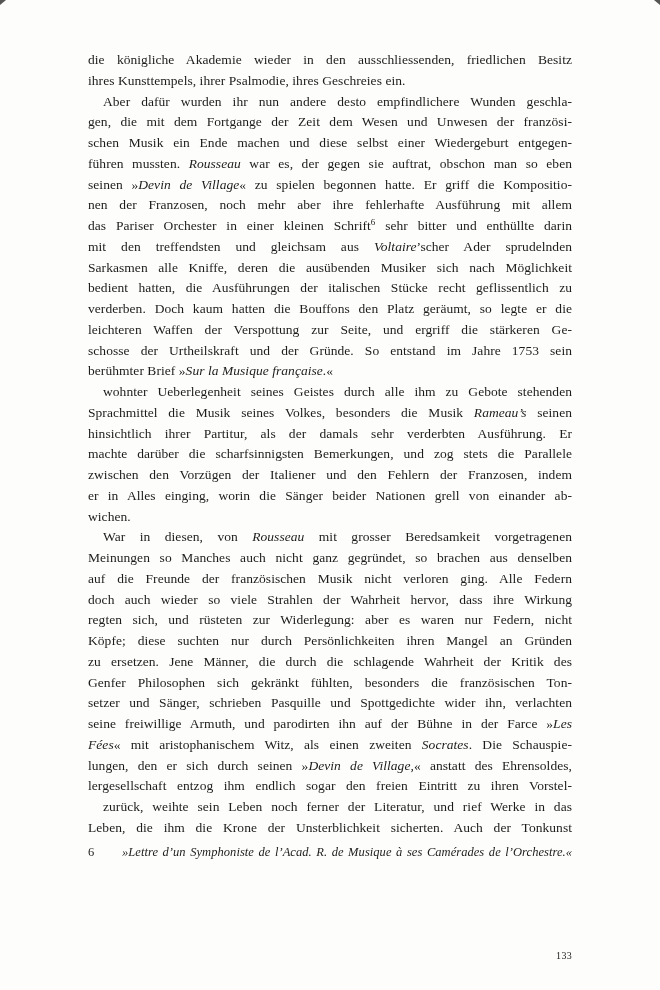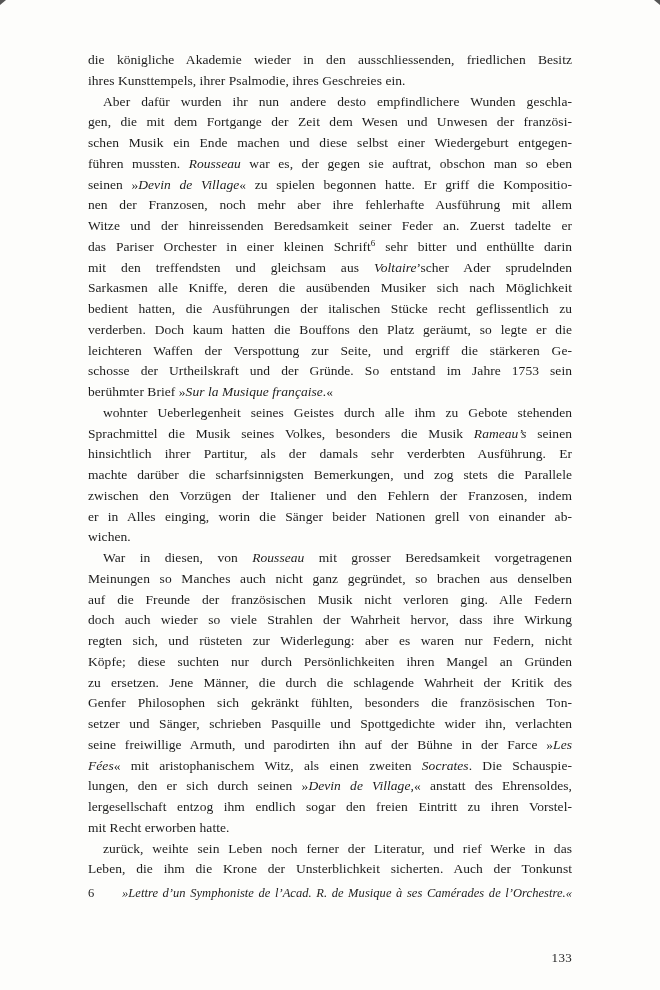--- a/index.html
+++ b/index.html
@@ -60,21 +60,21 @@
   }
   .fn-text {
     flex: 1;
     text-align: justify;
     text-align-last: justify;
   }
   .page-number {
     position: absolute;
     top: 950px;
     right: 88px;
-    font-size: 13px;
+    font-size: 10px;
     letter-spacing: 0.3px;
   }
 </style>
 </head>
 <body>
 
 <div class="page">
   <div class="scan-artifact left"></div>
   <div class="scan-artifact right"></div>
 
@@ -84,21 +84,20 @@
           <div class="line"><span>die königliche Akademie wieder in den ausschliessenden, friedlichen Besitz</span></div>
           <div class="line last"><span>ihres Kunsttempels, ihrer Psalmodie, ihres Geschreies ein.</span></div>
         </div>
         <div class="para indent">
           <div class="line"><span>Aber dafür wurden ihr nun andere desto empfindlichere Wunden geschla-</span></div>
           <div class="line"><span>gen, die mit dem Fortgange der Zeit dem Wesen und Unwesen der französi-</span></div>
           <div class="line"><span>schen Musik ein Ende machen und diese selbst einer Wiedergeburt entgegen-</span></div>
           <div class="line"><span>führen mussten. </span><span class="it">Rousseau</span><span> war es, der gegen sie auftrat, obschon man so eben</span></div>
           <div class="line"><span>seinen »</span><span class="it">Devin de Village</span><span>« zu spielen begonnen hatte. Er griff die Kompositio-</span></div>
           <div class="line"><span>nen der Franzosen, noch mehr aber ihre fehlerhafte Ausführung mit allem</span></div>
-          <div class="line"><span>Witze und der hinreissenden Beredsamkeit seiner Feder an. Zuerst tadelte er</span></div>
           <div class="line"><span>das Pariser Orchester in einer kleinen Schrift</span><sup>6</sup><span> sehr bitter und enthüllte darin</span></div>
           <div class="line"><span>mit den treffendsten und gleichsam aus </span><span class="it">Voltaire</span><span>’scher Ader sprudelnden</span></div>
           <div class="line"><span>Sarkasmen alle Kniffe, deren die ausübenden Musiker sich nach Möglichkeit</span></div>
           <div class="line"><span>bedient hatten, die Ausführungen der italischen Stücke recht geflissentlich zu</span></div>
           <div class="line"><span>verderben. Doch kaum hatten die Bouffons den Platz geräumt, so legte er die</span></div>
           <div class="line"><span>leichteren Waffen der Verspottung zur Seite, und ergriff die stärkeren Ge-</span></div>
           <div class="line"><span>schosse der Urtheilskraft und der Gründe. So entstand im Jahre 1753 sein</span></div>
           <div class="line last"><span>berühmter Brief »</span><span class="it">Sur la Musique française.</span><span>«</span></div>
         </div>
         <div class="para indent">
@@ -117,21 +116,20 @@
           <div class="line"><span>doch auch wieder so viele Strahlen der Wahrheit hervor, dass ihre Wirkung</span></div>
           <div class="line"><span>regten sich, und rüsteten zur Widerlegung: aber es waren nur Federn, nicht</span></div>
           <div class="line"><span>Köpfe; diese suchten nur durch Persönlichkeiten ihren Mangel an Gründen</span></div>
           <div class="line"><span>zu ersetzen. Jene Männer, die durch die schlagende Wahrheit der Kritik des</span></div>
           <div class="line"><span>Genfer Philosophen sich gekränkt fühlten, besonders die französischen Ton-</span></div>
           <div class="line"><span>setzer und Sänger, schrieben Pasquille und Spottgedichte wider ihn, verlachten</span></div>
           <div class="line"><span>seine freiwillige Armuth, und parodirten ihn auf der Bühne in der Farce »</span><span class="it">Les</span></div>
           <div class="line"><span class="it">Fées</span><span>« mit aristophanischem Witz, als einen zweiten </span><span class="it">Socrates</span><span>. Die Schauspie-</span></div>
           <div class="line"><span>lungen, den er sich durch seinen »</span><span class="it">Devin de Village,</span><span>« anstatt des Ehrensoldes,</span></div>
           <div class="line"><span>lergesellschaft entzog ihm endlich sogar den freien Eintritt zu ihren Vorstel-</span></div>
-          <div class="line last"><span>mit Recht erworben hatte.</span></div>
         </div>
         <div class="para indent">
           <div class="line"><span>zurück, weihte sein Leben noch ferner der Literatur, und rief Werke in das</span></div>
           <div class="line"><span>Leben, die ihm die Krone der Unsterblichkeit sicherten. Auch der Tonkunst</span></div>
         </div>
       </div>
 
     <div class="footnote">
       <span class="fn-marker">6</span>
       <span class="fn-text"><span class="it">»Lettre d’un Symphoniste de l’Acad. R. de Musique à ses Camérades de l’Orchestre.«</span></span>

